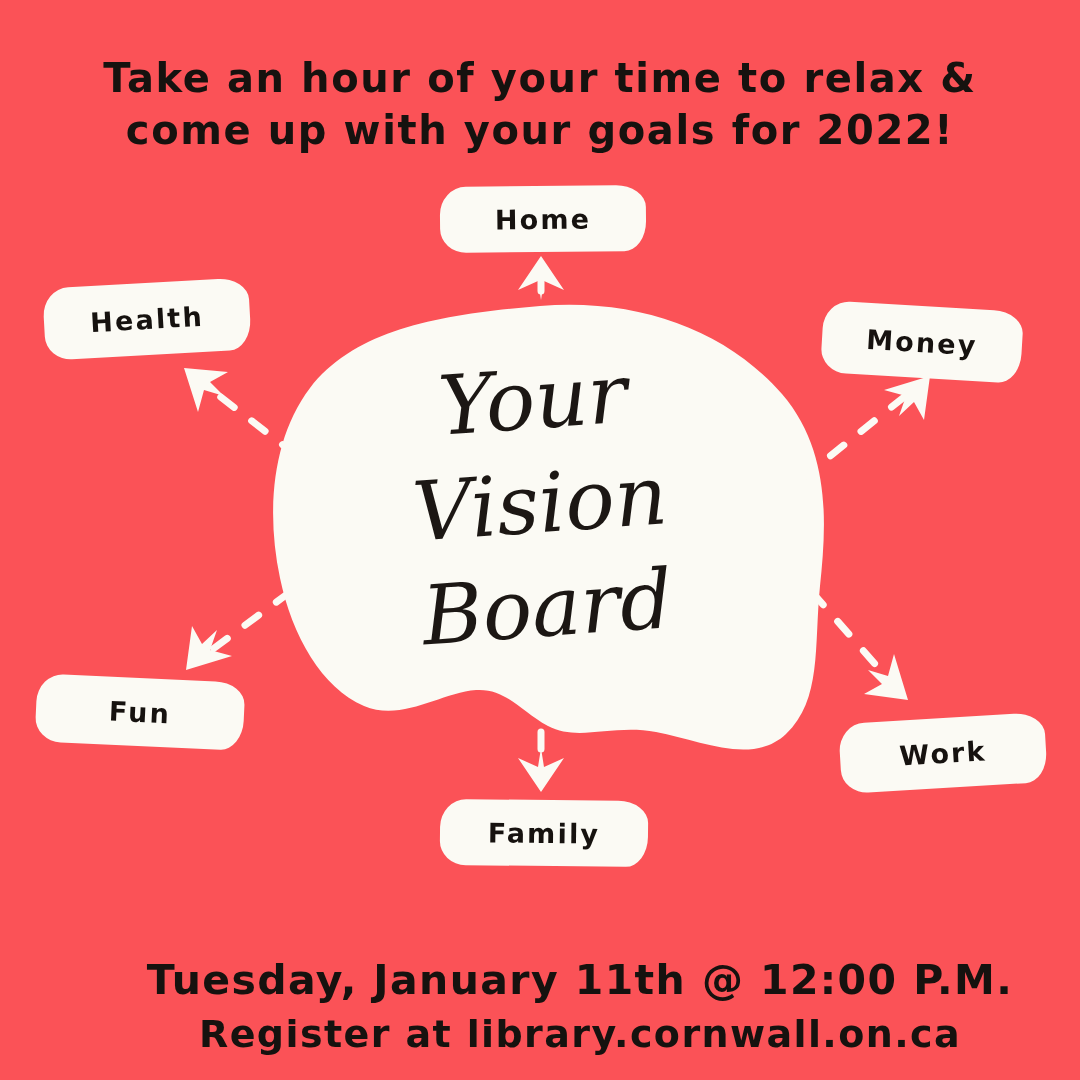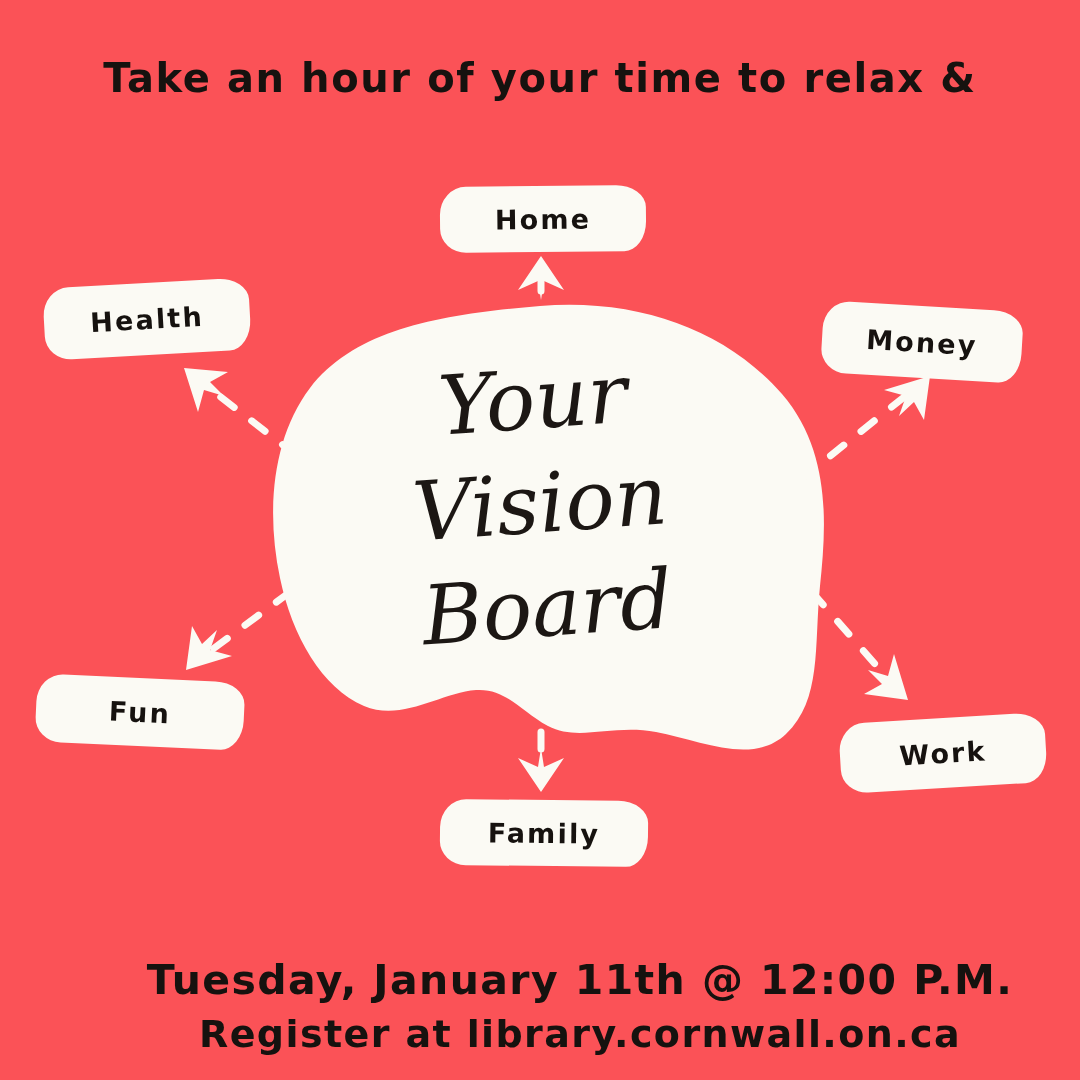--- a/index.html
+++ b/index.html
@@ -133,20 +133,21 @@
   .ft-2 { font-size: 36px; line-height: 50px; }
   .ft-3 { font-size: 38px; line-height: 52px; }
 </style>
 </head>
 <body>
 
 <div id="poster">
 
   <div class="headline">
     <span class="hl-line">Take an hour of your time to relax &amp;</span>
+    <span class="hl-line">come up with your goals for 2022!</span>
   </div>
 
   <svg class="blob-layer" viewBox="0 0 1080 1080">
     <path fill="#FBFAF4" d="M540 306
              C 638 298, 726 330, 782 394
              C 832 452, 826 528, 820 586
              C 814 646, 822 700, 786 734
              C 752 766, 700 740, 656 732
              C 612 724, 578 742, 548 726
              C 520 711, 506 688, 476 690

